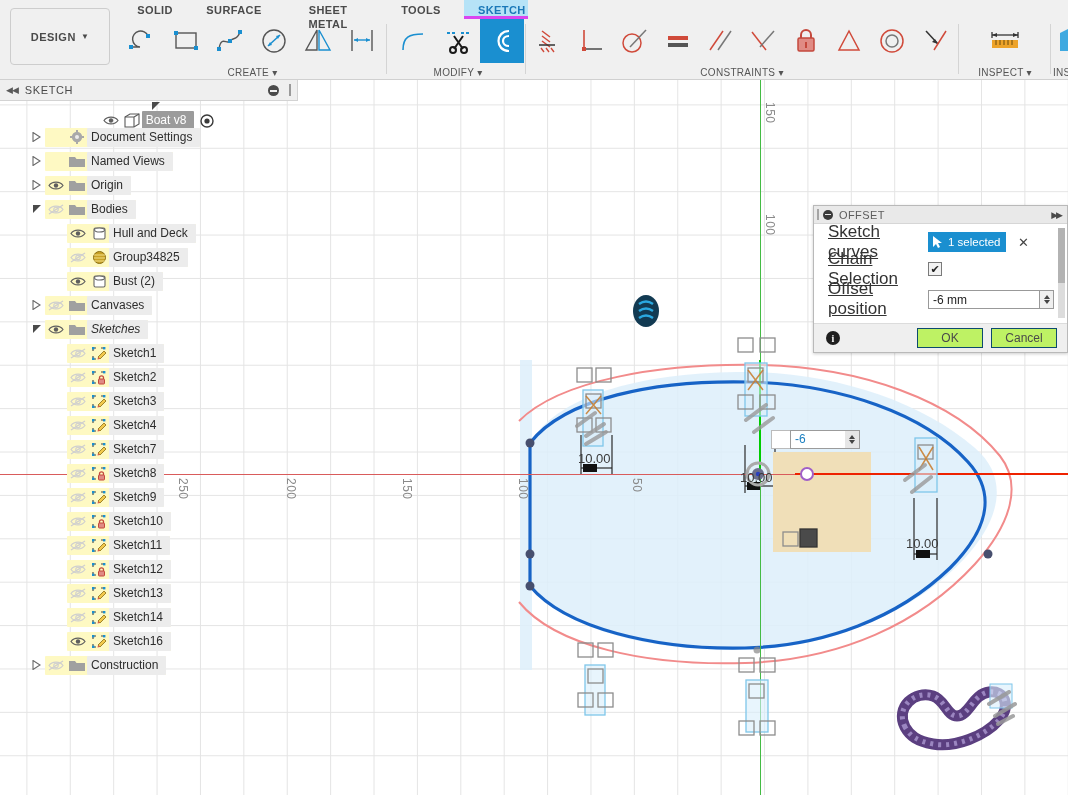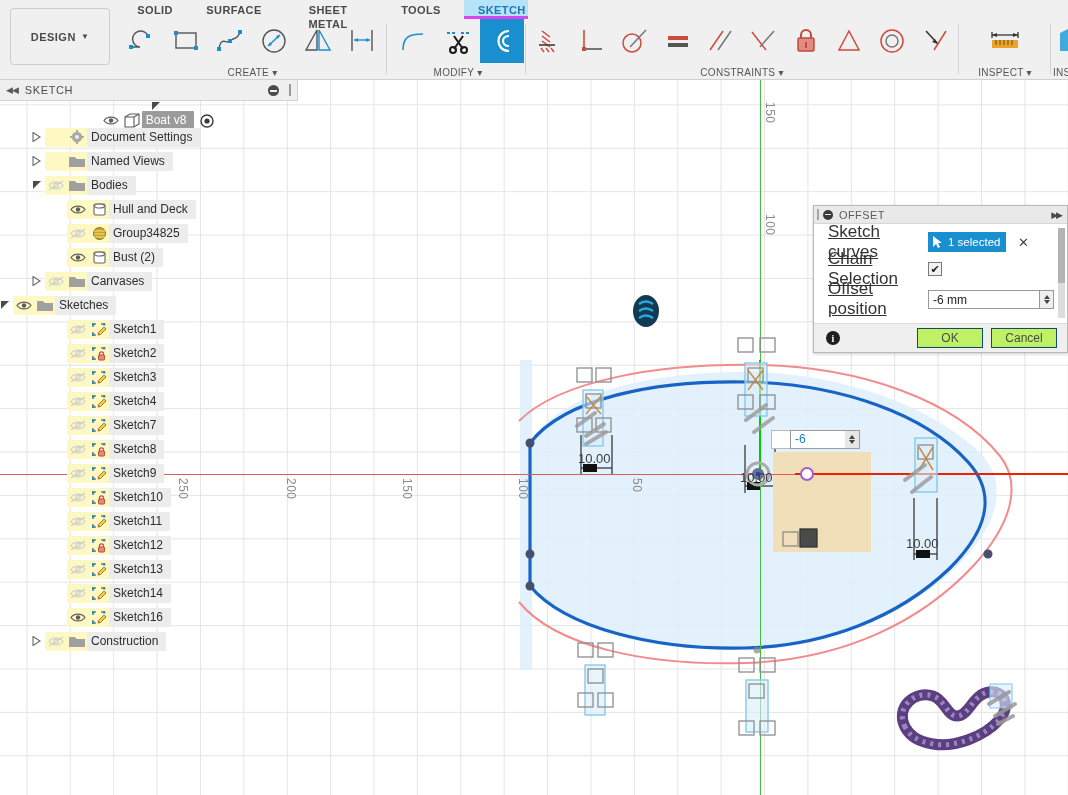--- a/index.html
+++ b/index.html
@@ -679,20 +679,41 @@
             <span class="eye"></span>
             <span class="ficon">
               <svg width="16" height="13" viewBox="0 0 16 13">
                 <path d="M0 2 h6 l1.5 2 H16 v8 H0 Z" fill="#a0a0a0"></path>
               </svg>
             </span>
             <span class="nlabel">Named Views</span>
           </span>
         </div>
         <div class="node" style="padding-left: 32px;">
+          <span class="arrow">
+            <svg width="9" height="10" viewBox="0 0 9 10">
+              <polygon points="1,0.5 8,5 1,9.5" fill="none" stroke="#6a6a6a" stroke-width="1.1"></polygon>
+            </svg>
+          </span>
+          <span class="eyewrap">
+            <span class="eye">
+              <svg width="16" height="11" viewBox="0 0 16 11">
+                <path d="M1 5.5 C4 1 12 1 15 5.5 C12 10 4 10 1 5.5 Z" fill="none" stroke="#5e5e5e" stroke-width="1.2"></path>
+                <circle cx="8" cy="5.5" r="2.2" fill="#5e5e5e"></circle>
+              </svg>
+            </span>
+            <span class="ficon">
+              <svg width="16" height="13" viewBox="0 0 16 13">
+                <path d="M0 2 h6 l1.5 2 H16 v8 H0 Z" fill="#a0a0a0"></path>
+              </svg>
+            </span>
+            <span class="nlabel">Origin</span>
+          </span>
+        </div>
+        <div class="node" style="padding-left: 32px;">
           <span class="arrow open">
             <svg width="10" height="10" viewBox="0 0 10 10">
               <polygon points="1,1 9,1 1,9" fill="#4a4a4a"></polygon>
             </svg>
           </span>
           <span class="eyewrap">
             <span class="eye">
               <svg width="16" height="11" viewBox="0 0 16 11">
                 <path d="M1 5.5 C4 1 12 1 15 5.5 C12 10 4 10 1 5.5 Z" fill="none" stroke="#cfcfcf" stroke-width="1.2"></path>
                 <circle cx="8" cy="5.5" r="2.2" fill="none" stroke="#cfcfcf" stroke-width="1.1"></circle>
@@ -777,21 +798,21 @@
               </svg>
             </span>
             <span class="ficon">
               <svg width="16" height="13" viewBox="0 0 16 13">
                 <path d="M0 2 h6 l1.5 2 H16 v8 H0 Z" fill="#a0a0a0"></path>
               </svg>
             </span>
             <span class="nlabel">Canvases</span>
           </span>
         </div>
-        <div class="node" style="">
+        <div class="node" style="padding-left: 32px; font-style: italic;">
           <span class="arrow open">
             <svg width="10" height="10" viewBox="0 0 10 10">
               <polygon points="1,1 9,1 1,9" fill="#4a4a4a"></polygon>
             </svg>
           </span>
           <span class="eyewrap">
             <span class="eye">
               <svg width="16" height="11" viewBox="0 0 16 11">
                 <path d="M1 5.5 C4 1 12 1 15 5.5 C12 10 4 10 1 5.5 Z" fill="none" stroke="#5e5e5e" stroke-width="1.2"></path>
                 <circle cx="8" cy="5.5" r="2.2" fill="#5e5e5e"></circle>

